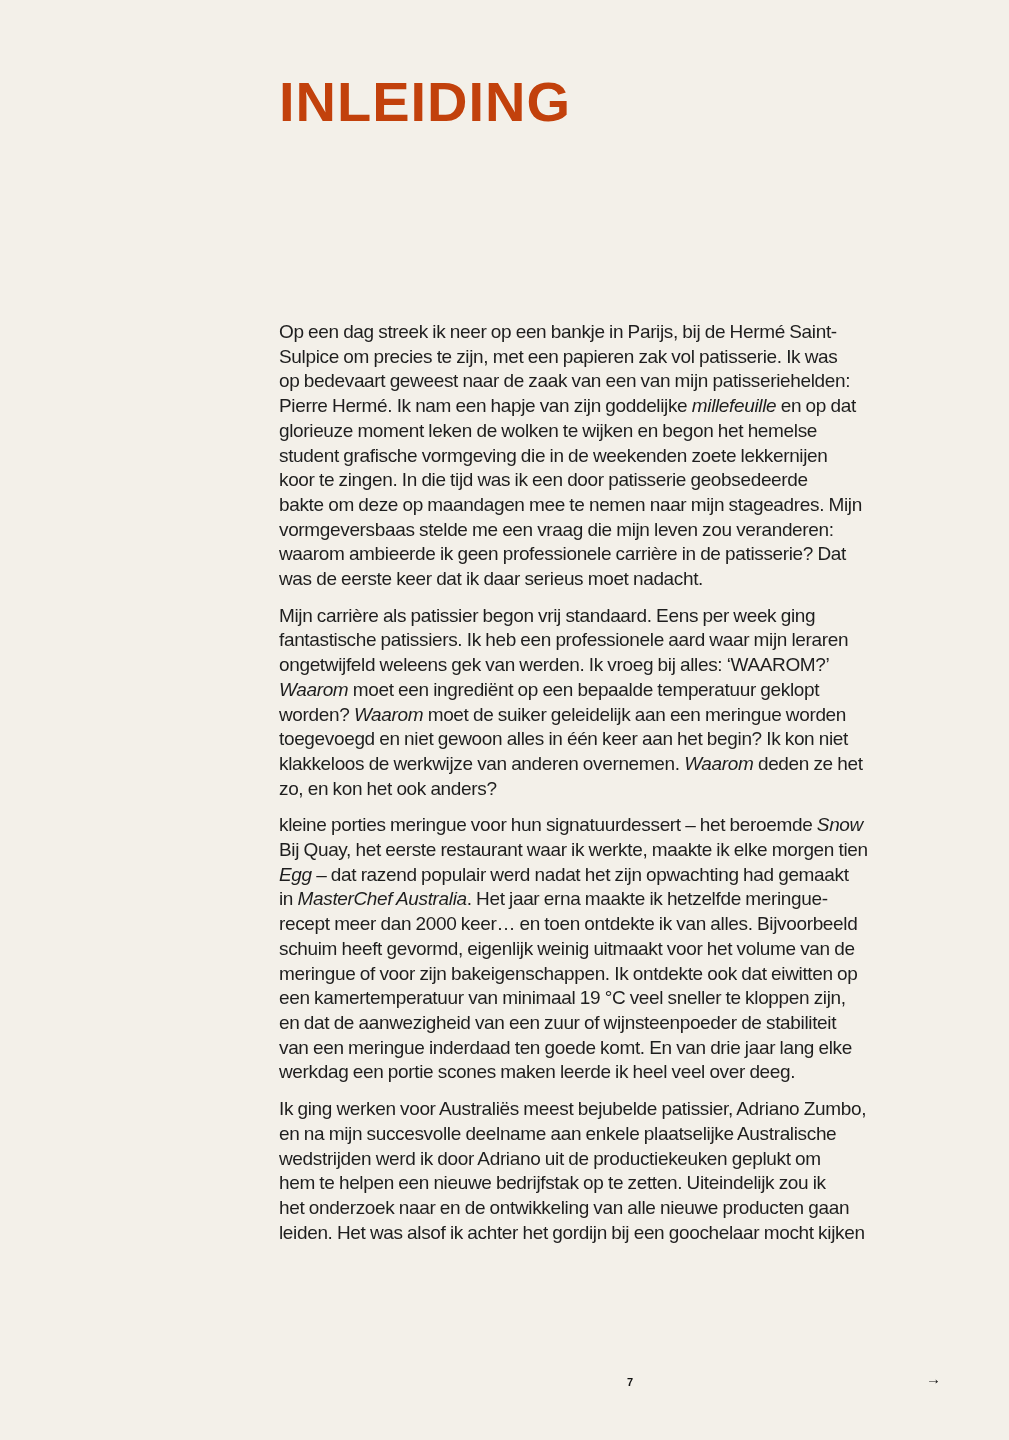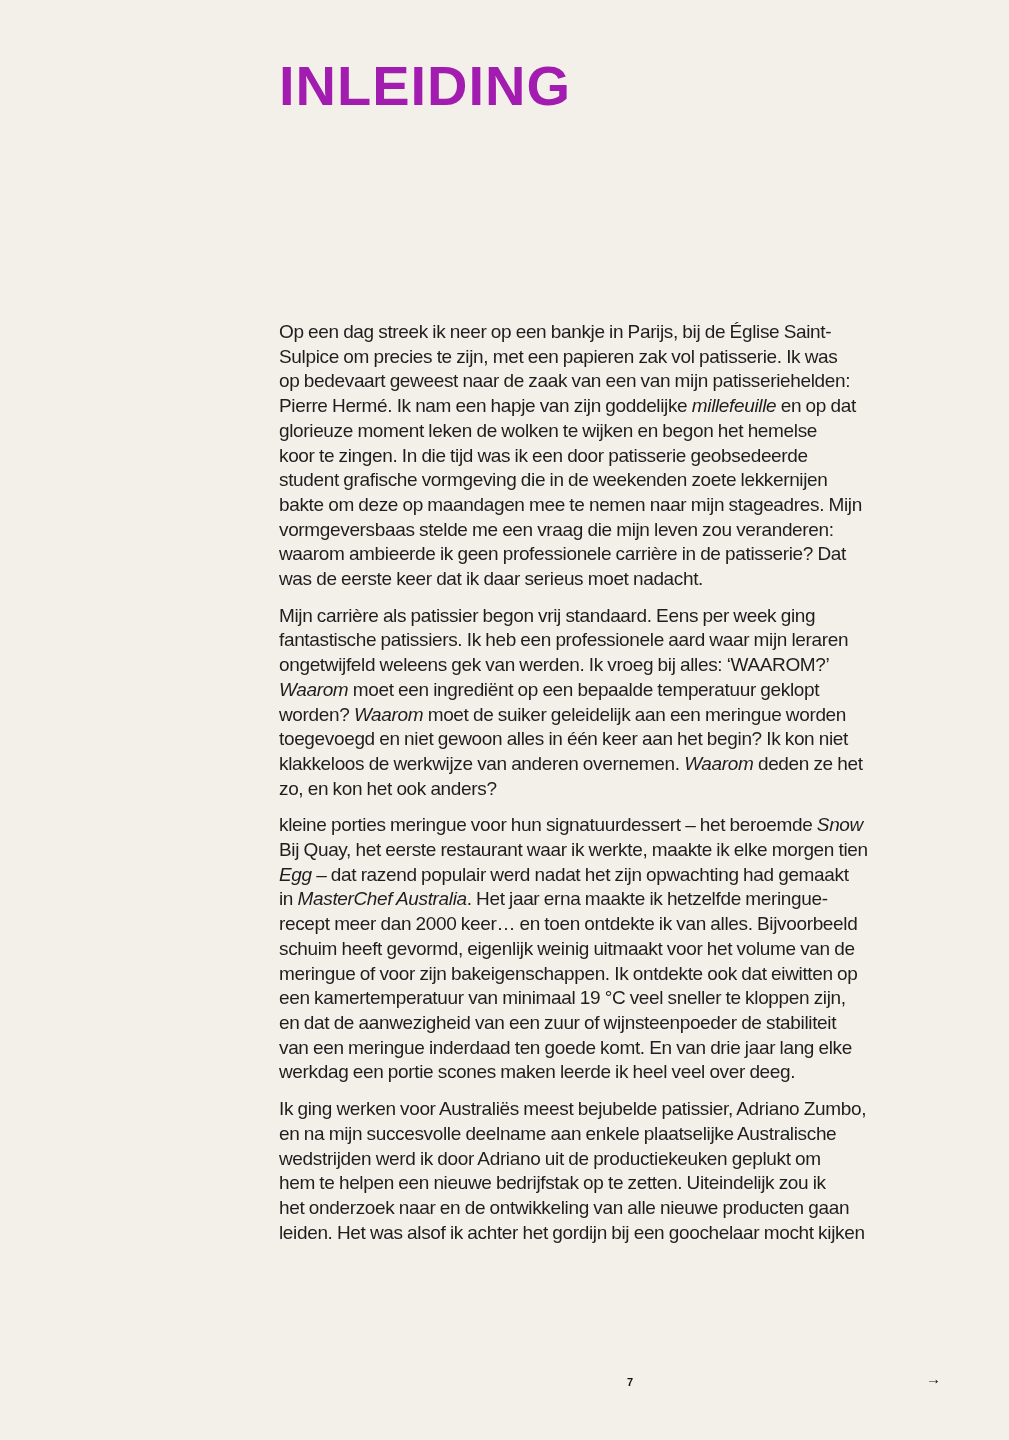--- a/index.html
+++ b/index.html
@@ -11,27 +11,27 @@
       width: 1009px;
       height: 1440px;
       position: relative;
       overflow: hidden;
       color: #1c1c1c;
       font-family: "Liberation Sans", "DejaVu Sans", sans-serif;
     }
     .page-title {
       position: absolute;
       left: 279px;
-      top: 54px;
+      top: 70px;
       margin: 0;
       font-size: 56px;
       line-height: 64px;
       font-weight: 700;
       letter-spacing: 1px;
-      color: #a21caf;
+      color: #c2410c;
     }
     .body-text {
       position: absolute;
       left: 279px;
       top: 320px;
       width: 670px;
     }
     .para {
       margin: 0 0 12px 0;
       font-size: 19px;
@@ -61,27 +61,27 @@
       line-height: 18px;
     }
   </style>
 </head>
 <body>
 
 <h1 class="page-title">INLEIDING</h1>
 
 <div class="body-text">
   <p class="para">
-      <span class="line"><span>Op een dag streek ik neer op een bankje in Parijs, bij de Église Saint-</span></span>
+      <span class="line"><span>Op een dag streek ik neer op een bankje in Parijs, bij de Hermé Saint-</span></span>
       <span class="line"><span>Sulpice om precies te zijn, met een papieren zak vol patisserie. Ik was</span></span>
       <span class="line"><span>op bedevaart geweest naar de zaak van een van mijn patisseriehelden:</span></span>
       <span class="line"><span>Pierre Hermé. Ik nam een hapje van zijn goddelijke </span><em>millefeuille</em><span> en op dat</span></span>
       <span class="line"><span>glorieuze moment leken de wolken te wijken en begon het hemelse</span></span>
+      <span class="line"><span>student grafische vormgeving die in de weekenden zoete lekkernijen</span></span>
       <span class="line"><span>koor te zingen. In die tijd was ik een door patisserie geobsedeerde</span></span>
-      <span class="line"><span>student grafische vormgeving die in de weekenden zoete lekkernijen</span></span>
       <span class="line"><span>bakte om deze op maandagen mee te nemen naar mijn stageadres. Mijn</span></span>
       <span class="line"><span>vormgeversbaas stelde me een vraag die mijn leven zou veranderen:</span></span>
       <span class="line"><span>waarom ambieerde ik geen professionele carrière in de patisserie? Dat</span></span>
       <span class="line"><span>was de eerste keer dat ik daar serieus moet nadacht.</span></span>
     </p>
   <p class="para">
       <span class="line"><span>Mijn carrière als patissier begon vrij standaard. Eens per week ging</span></span>
       <span class="line"><span>fantastische patissiers. Ik heb een professionele aard waar mijn leraren</span></span>
       <span class="line"><span>ongetwijfeld weleens gek van werden. Ik vroeg bij alles: ‘WAAROM?’</span></span>
       <span class="line"><em>Waarom</em><span> moet een ingrediënt op een bepaalde temperatuur geklopt</span></span>

